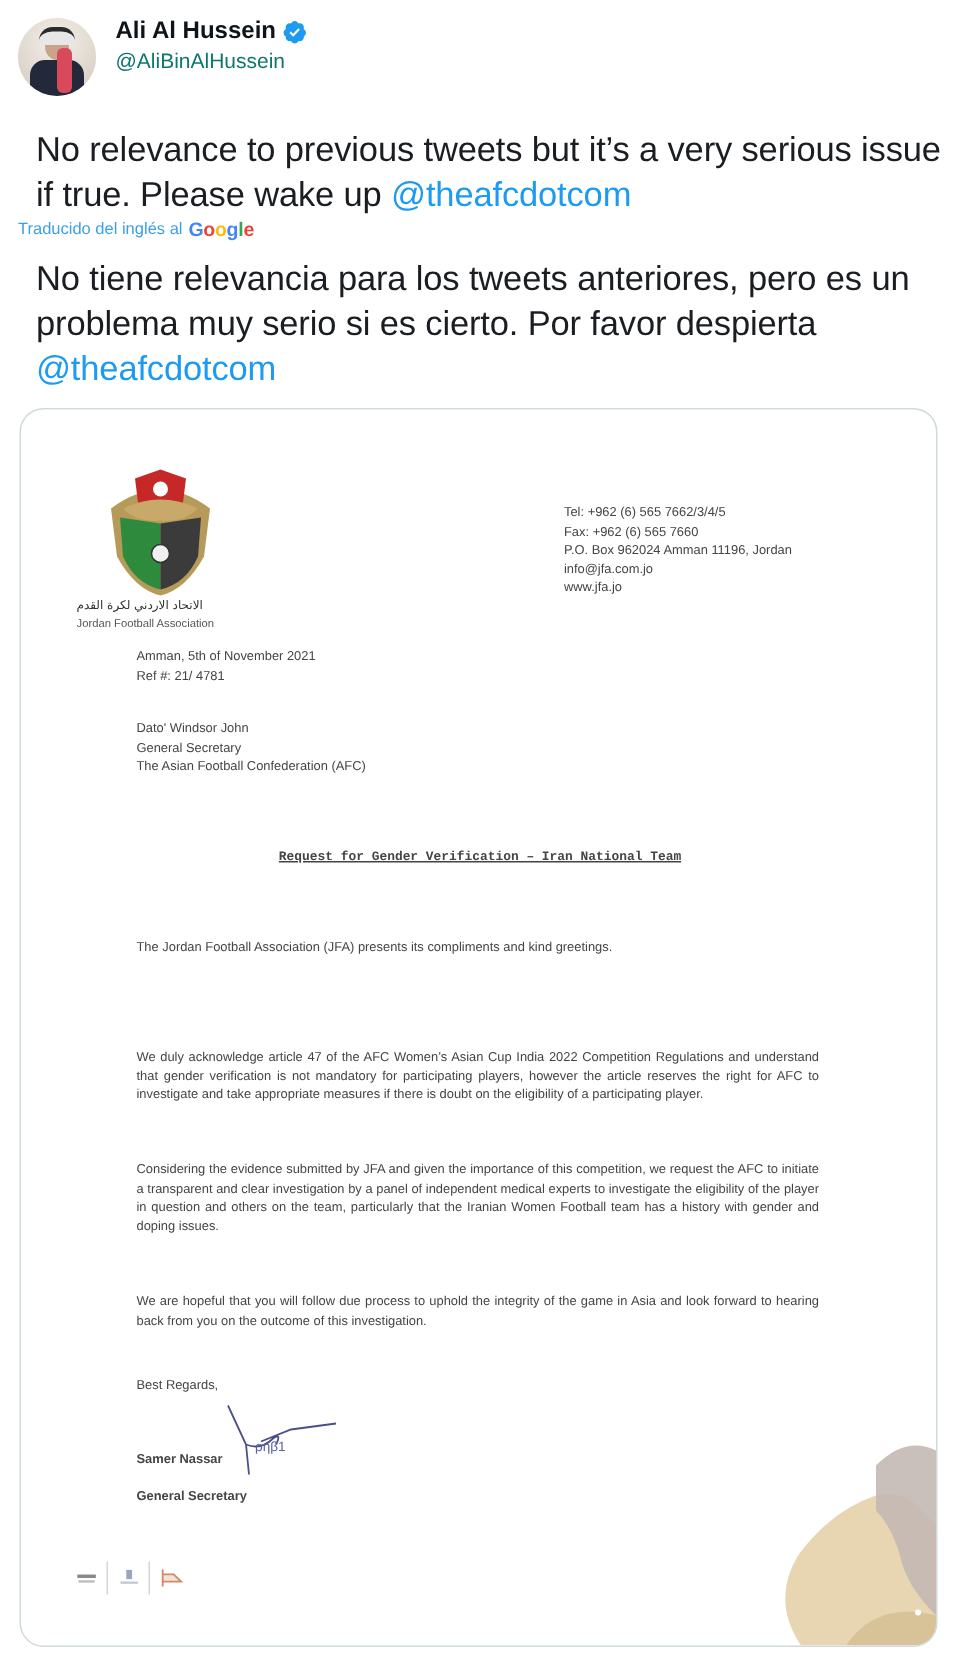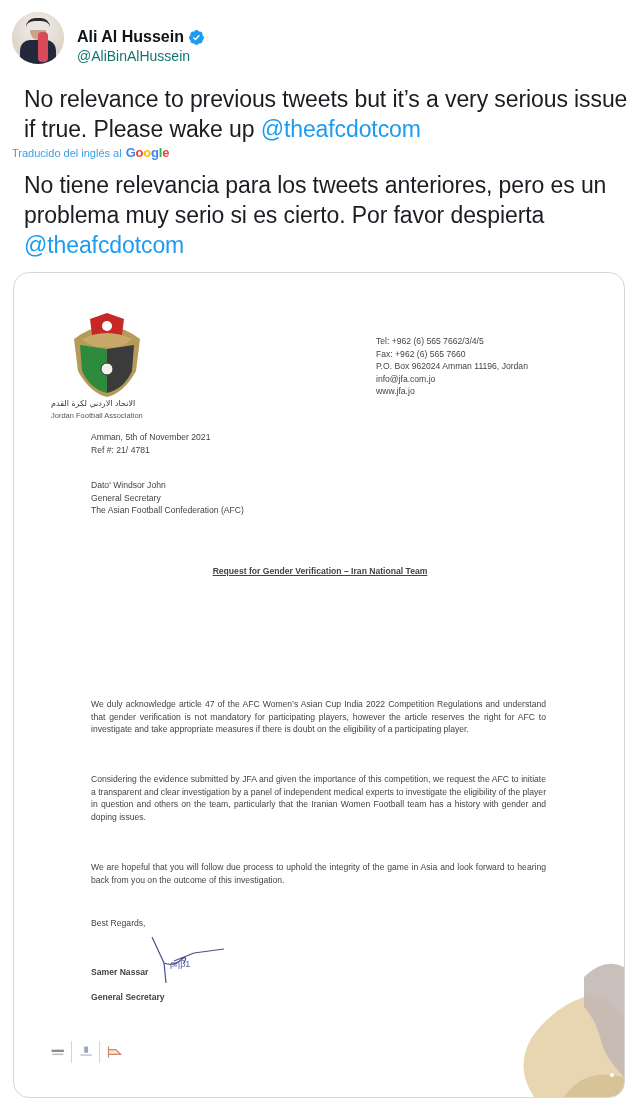--- a/index.html
+++ b/index.html
@@ -1,19 +1,19 @@
 <!DOCTYPE html>
 <html><head>
 <meta charset="utf-8">
 <style>
   * { box-sizing: border-box; margin: 0; padding: 0; }
   html, body { width: 640px; height: 1114px; background: #ffffff; overflow: hidden; }
   body { font-family: "Liberation Sans", "DejaVu Sans", sans-serif; color: #0f1419; position: relative; }
 
-  .header { position: absolute; left: 12px; top: 12px; height: 52px; display: flex; align-items: flex-end; }
+  .header { position: absolute; left: 12px; top: 12px; height: 52px; display: flex; align-items: flex-start; }
   .avatar { width: 52px; height: 52px; border-radius: 50%; overflow: hidden; position: relative; background: #e9e3dc; }
   .avatar .bg { position:absolute; inset:0; background: radial-gradient(circle at 50% 30%, #f3efe9 0%, #dcd4ca 70%); }
   .avatar .head { position:absolute; left: 18px; top: 10px; width: 16px; height: 18px; border-radius: 50%; background: #c9a38a; }
   .avatar .keffiyeh { position:absolute; left: 14px; top: 6px; width: 24px; height: 12px; border-radius: 12px 12px 4px 4px; background: #e7e7e7; border-top: 3px solid #2b2b2b; }
   .avatar .body { position:absolute; left: 8px; top: 28px; width: 36px; height: 30px; border-radius: 10px 10px 0 0; background: #23283a; }
   .avatar .scarf { position:absolute; left: 26px; top: 20px; width: 10px; height: 30px; border-radius: 4px; background: #d8495a; }
   .names { margin-left: 13px; display: flex; flex-direction: column; }
   .name-row { display: flex; align-items: center; }
   .name { font-weight: 700; font-size: 16px; color: #0f1419; }
   .verified { width: 17px; height: 17px; margin-left: 4px; }
@@ -30,21 +30,21 @@
   .media { position: absolute; left: 13px; top: 272px; width: 612px; height: 826px; border: 1.5px solid #cfd9de; border-radius: 16px; overflow: hidden; background: #ffffff; }
   .doc { position: absolute; inset: 0; font-family: "Liberation Sans", sans-serif; color: #3d3d3d; }
   .doc .s { position: absolute; font-size: 8.6px; line-height: 12.5px; color: #444; }
   .crest { position: absolute; left: 50px; top: 36px; width: 86px; height: 90px; }
   .arabic { position: absolute; left: 37px; top: 126px; font-size: 8px; color: #333; font-family: "DejaVu Sans", sans-serif; direction: rtl; }
   .jfa { position: absolute; left: 37px; top: 138px; font-size: 7.5px; color: #555; }
   .contact { left: 362px; top: 62px; }
   .dateblk { left: 77px; top: 158px; }
   .addr { left: 77px; top: 206px; }
   .title1 { left: 0; width: 612px; text-align: center; top: 268px; font-weight: 700; text-decoration: underline; }
-  .title2 { left: 0; width: 612px; text-align: center; top: 292px; font-weight: 700; text-decoration: underline; }
+  .title2 { left: 0; width: 612px; text-align: center; top: 292px; font-weight: 700; text-decoration: underline; font-family: Liberation Mono, monospace; }
   .para { left: 77px; width: 455px; text-align: justify; }
   .bold { font-weight: 700; }
   .sig-line { position: absolute; }
   .footer-logos { position: absolute; left: 36px; top: 768px; display: flex; align-items: center; gap: 6px; }
   .flogo { width: 22px; height: 22px; border-right: 1px solid #d5d5d5; padding-right: 4px; }
   .deco { position: absolute; right: 0; bottom: 0; width: 120px; height: 140px; }
 </style>
 </head>
 <body>
 
@@ -110,20 +110,21 @@
     </div>
 
     <div class="s addr">
       <div>Dato' Windsor John</div>
       <div>General Secretary</div>
       <div>The Asian Football Confederation (AFC)</div>
     </div>
 
     <div class="s title2">Request for Gender Verification – Iran National Team</div>
 
+    <div class="s para" style="top:352px;">The Jordan Football Association (JFA) presents its compliments and kind greetings.</div>
     <div class="s para" style="top:425px;">We duly acknowledge article 47 of the AFC Women’s Asian Cup India 2022 Competition Regulations and understand that gender verification is not mandatory for participating players, however the article reserves the right for AFC to investigate and take appropriate measures if there is doubt on the eligibility of a participating player.</div>
     <div class="s para" style="top:500px;">Considering the evidence submitted by JFA and given the importance of this competition, we request the AFC to initiate a transparent and clear investigation by a panel of independent medical experts to investigate the eligibility of the player in question and others on the team, particularly that the Iranian Women Football team has a history with gender and doping issues.</div>
     <div class="s para" style="top:588px;">We are hopeful that you will follow due process to uphold the integrity of the game in Asia and look forward to hearing back from you on the outcome of this investigation.</div>
 
     <div class="s para" style="top:644px;">Best Regards,</div>
     <div class="s para bold" style="top:693px;">Samer Nassar</div>
     <div class="s para bold" style="top:718px;">General Secretary</div>
 
     <svg class="sig-line" style="left:120px; top:660px; width:100px; height:60px;" viewBox="0 0 100 60">
       <path d="M18 4 L30 30 L32 50 M30 30 Q40 34 48 26 Q54 22 50 30 M40 28 L60 20 L90 16" stroke="#4a4f8a" stroke-width="1.2" fill="none"></path>

